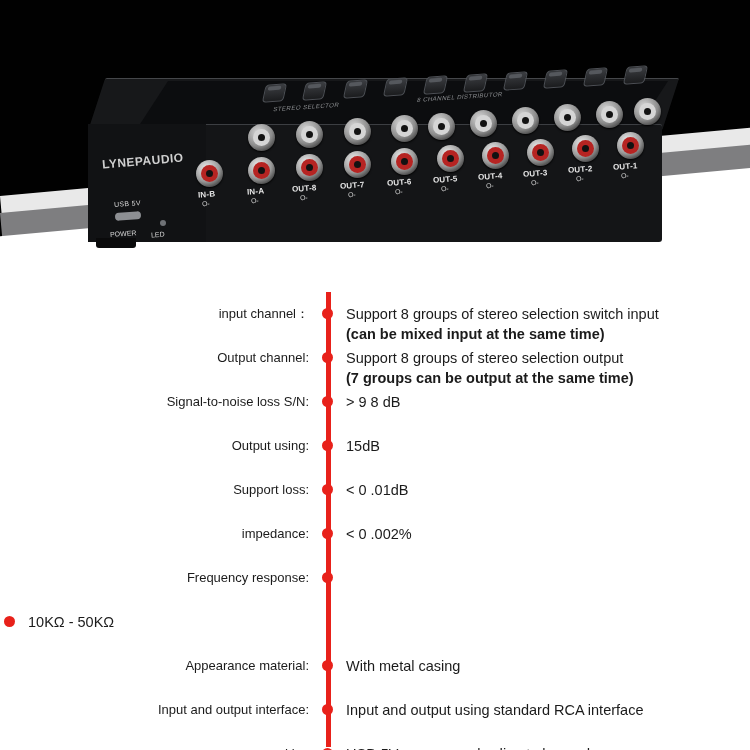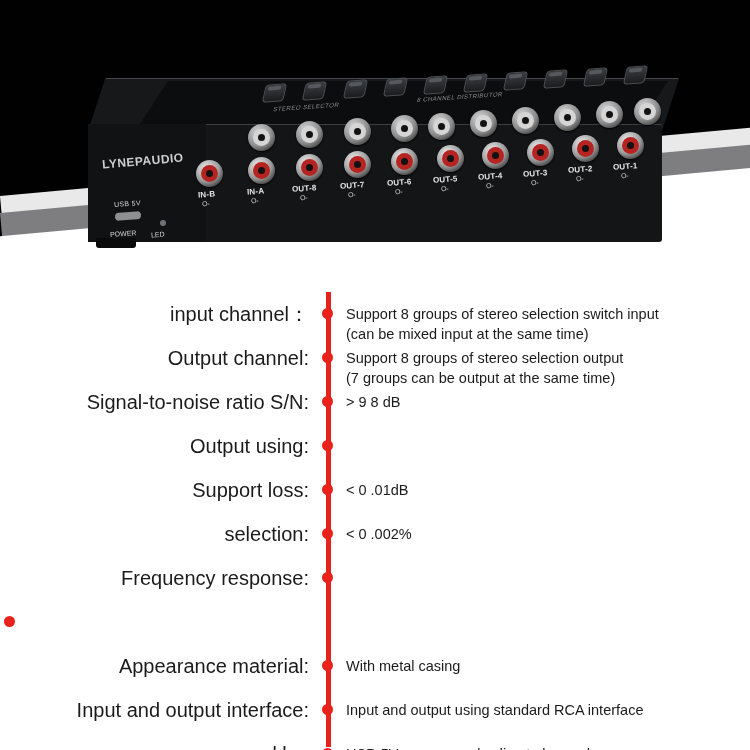--- a/index.html
+++ b/index.html
@@ -271,21 +271,21 @@
     display: flex;
     align-items: flex-start;
     min-height: 44px;
     margin-bottom: 0;
   }
   .row .label {
     width: 318px;
     text-align: right;
     padding-right: 9px;
     color: #1b1b1b;
-    font-size: 20px;
+    font-size: 13px;
     line-height: 20px;
     box-sizing: border-box;
   }
   .row .dot-wrap {
     width: 19px;
     display: flex;
     justify-content: center;
     padding-top: 4px;
   }
   .row .dot {
@@ -296,20 +296,21 @@
   }
   .row .value {
     flex: 1;
     padding-left: 9px;
     color: #1b1b1b;
     font-size: 14.5px;
     line-height: 20px;
   }
   .row .value .line2 {
     display: block;
+    font-weight: bold;
   }
 </style>
 </head>
 <body>
 
 <div class="page">
 
   <div class="photo">
 
     <div class="diag-band"></div>
@@ -504,67 +505,73 @@
         <div class="dot-wrap">
             <div class="dot"></div>
           </div>
         <div class="value">
           <span>Support 8 groups of stereo selection output</span>
           <span class="line2">(7 groups can be output at the same time)</span>
         </div>
       </div>
 
       <div class="row">
-        <div class="label">Signal-to-noise ratio S/N:</div>
+        <div class="label">Signal-to-noise loss S/N:</div>
         <div class="dot-wrap">
             <div class="dot"></div>
           </div>
         <div class="value">
           <span>&gt; 9  8 dB</span>
         </div>
       </div>
 
       <div class="row">
         <div class="label">Output using:</div>
         <div class="dot-wrap">
             <div class="dot"></div>
           </div>
+        <div class="value">
+          <span>15dB</span>
+        </div>
       </div>
 
       <div class="row">
         <div class="label">Support loss:</div>
         <div class="dot-wrap">
             <div class="dot"></div>
           </div>
         <div class="value">
           <span>&lt; 0 .01dB</span>
         </div>
       </div>
 
       <div class="row">
-        <div class="label">selection:</div>
+        <div class="label">impedance:</div>
         <div class="dot-wrap">
             <div class="dot"></div>
           </div>
         <div class="value">
           <span>&lt; 0 .002%</span>
         </div>
       </div>
 
       <div class="row">
         <div class="label">Frequency response:</div>
         <div class="dot-wrap">
             <div class="dot"></div>
           </div>
       </div>
 
       <div class="row">
         <div class="dot-wrap">
             <div class="dot"></div>
           </div>
+        <div class="value">
+          <span>10KΩ - 50KΩ</span>
+        </div>
       </div>
 
       <div class="row">
         <div class="label">Appearance material:</div>
         <div class="dot-wrap">
             <div class="dot"></div>
           </div>
         <div class="value">
           <span>With metal casing</span>
         </div>

